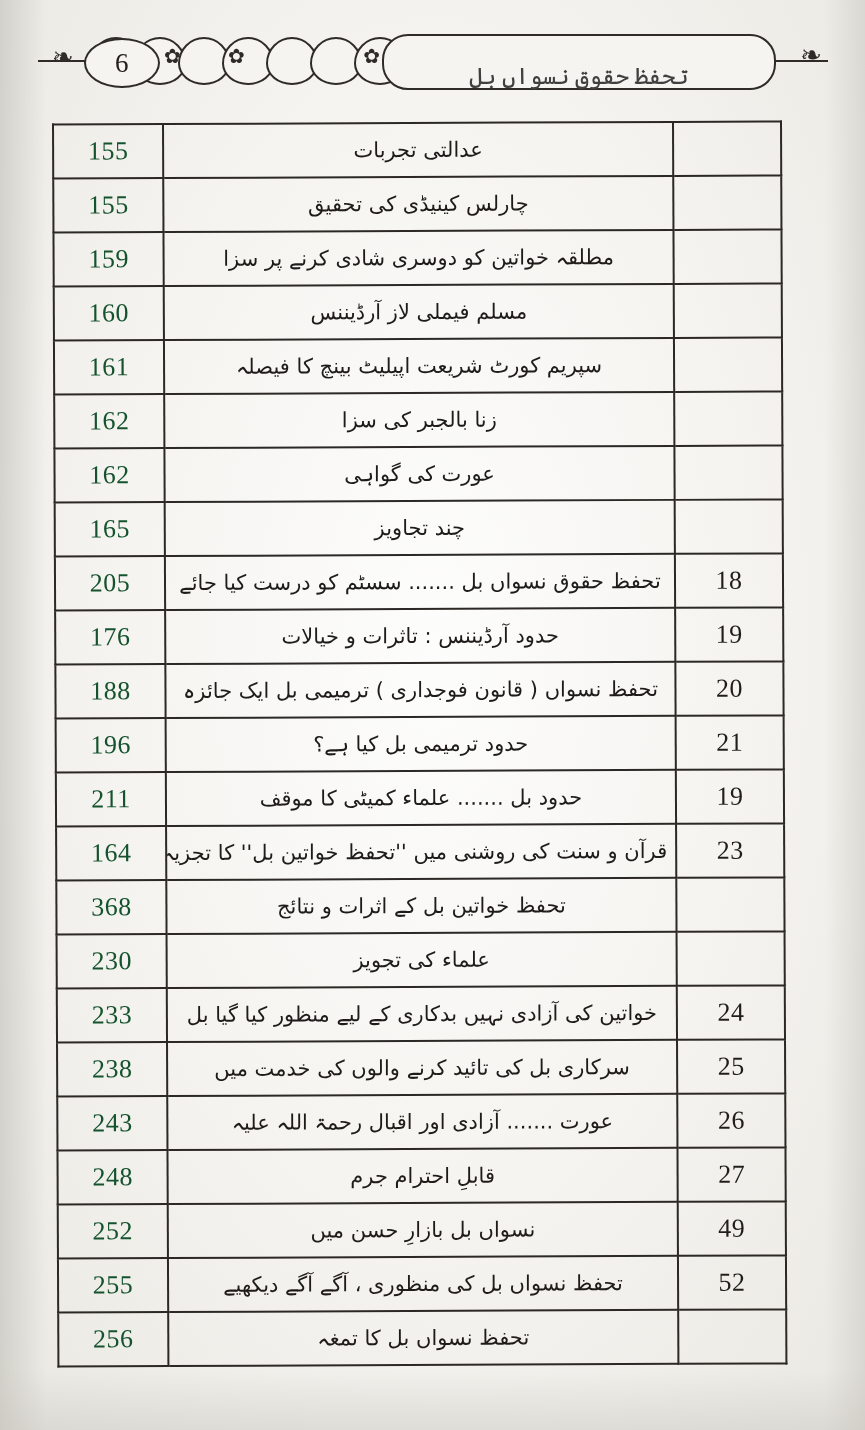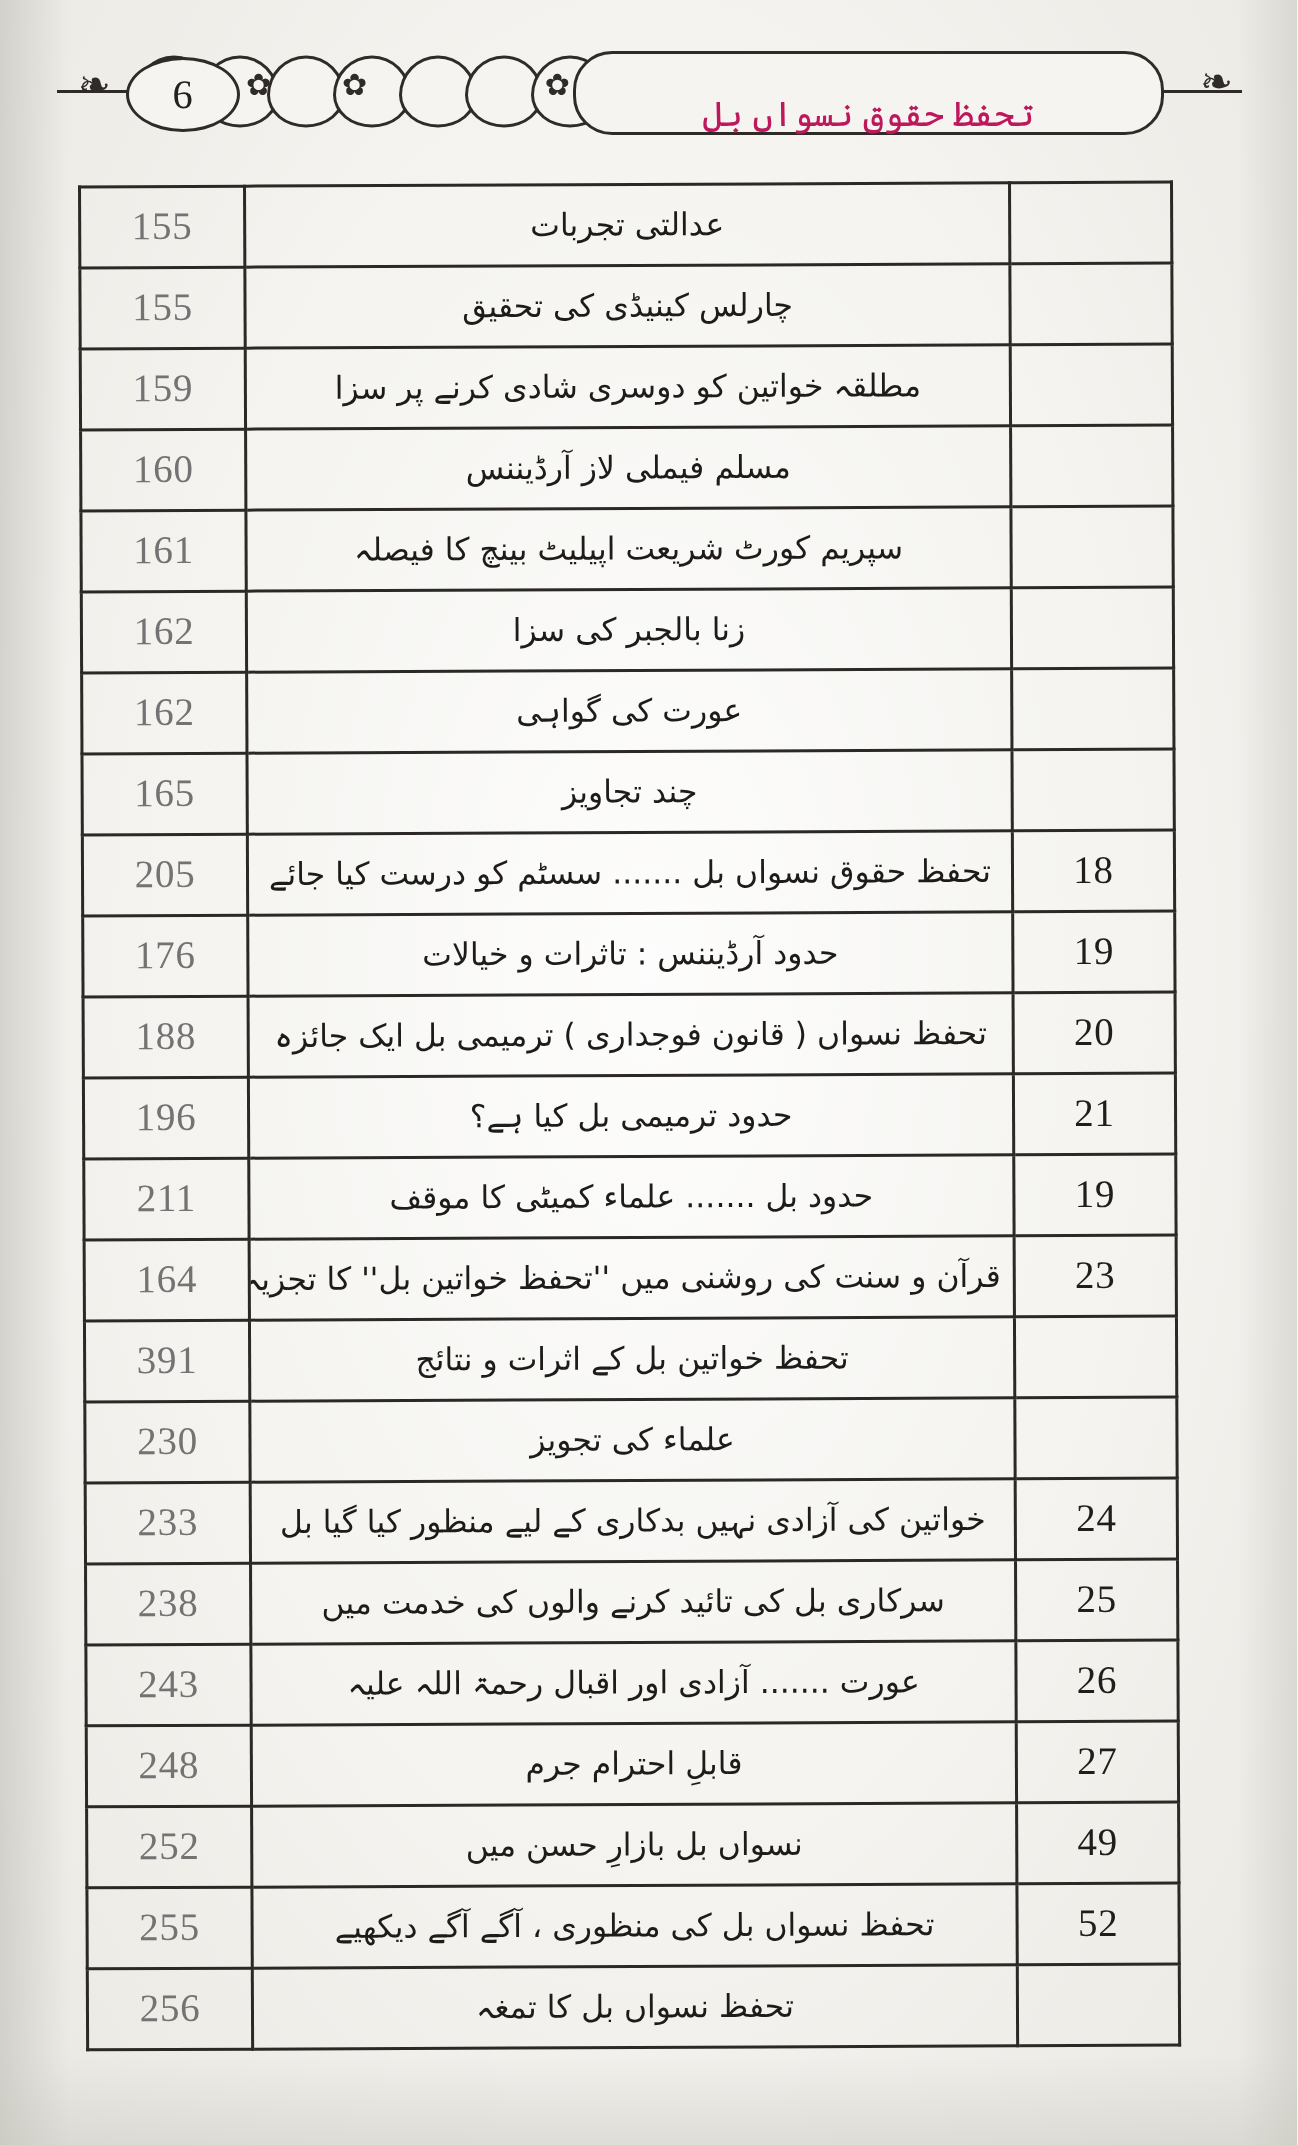--- a/index.html
+++ b/index.html
@@ -111,23 +111,23 @@
     height: 52px;
     border: 2px solid #2e2b28;
     border-radius: 26px / 26px;
     background: #f5f4f0;
     display: flex;
     align-items: center;
     justify-content: center;
     z-index: 3;
   }
   .header-title {
-    font-family: Liberation Sans, sans-serif;
+    font-family: Liberation Serif, serif;
     font-size: 23px;
-    color: #be185d;
+    color: #404040;
     direction: rtl;
     white-space: nowrap;
     margin-top: 28px;
   }
   .ornament {
     position: absolute;
     font-size: 26px;
     color: #2e2b28;
     z-index: 4;
     line-height: 1;
@@ -155,21 +155,21 @@
     border: 2px solid #2b2825;
     height: 52px;
     padding: 0 8px;
     vertical-align: middle;
   }
   td.col-page {
     width: 92px;
     text-align: center;
     font-family: "Liberation Serif", serif;
     font-size: 26px;
-    color: #737373;
+    color: #14532d;
     letter-spacing: 0.5px;
   }
   td.col-title {
     text-align: center;
     direction: rtl;
     font-family: "DejaVu Sans", sans-serif;
     font-size: 21px;
     color: #1e1b19;
     white-space: nowrap;
     overflow: hidden;
@@ -299,21 +299,21 @@
             <td class="col-page">211</td>
             <td class="col-title">حدود بل ....... علماء کمیٹی کا موقف</td>
             <td class="col-num">19</td>
           </tr>
           <tr>
             <td class="col-page">164</td>
             <td class="col-title">قرآن و سنت کی روشنی میں ''تحفظ خواتین بل'' کا تجزیہ</td>
             <td class="col-num">23</td>
           </tr>
           <tr>
-            <td class="col-page">391</td>
+            <td class="col-page">368</td>
             <td class="col-title">تحفظ خواتین بل کے اثرات و نتائج</td>
             <td class="col-num"></td>
           </tr>
           <tr>
             <td class="col-page">230</td>
             <td class="col-title">علماء کی تجویز</td>
             <td class="col-num"></td>
           </tr>
           <tr>
             <td class="col-page">233</td>

